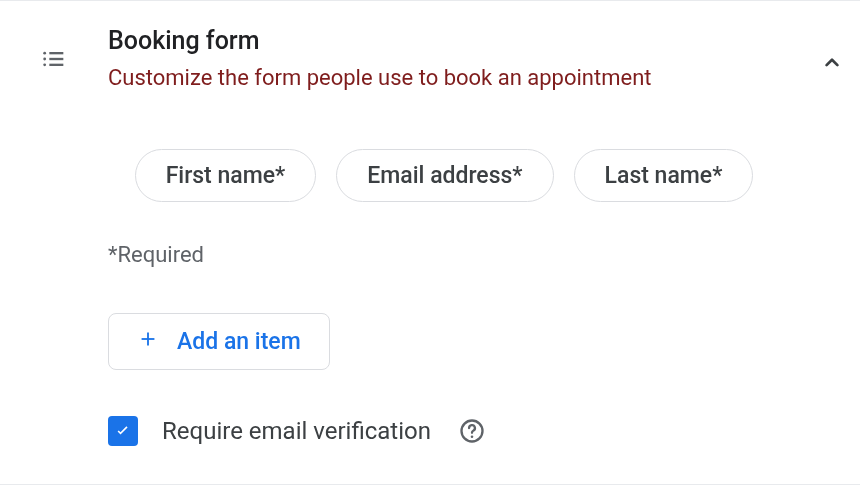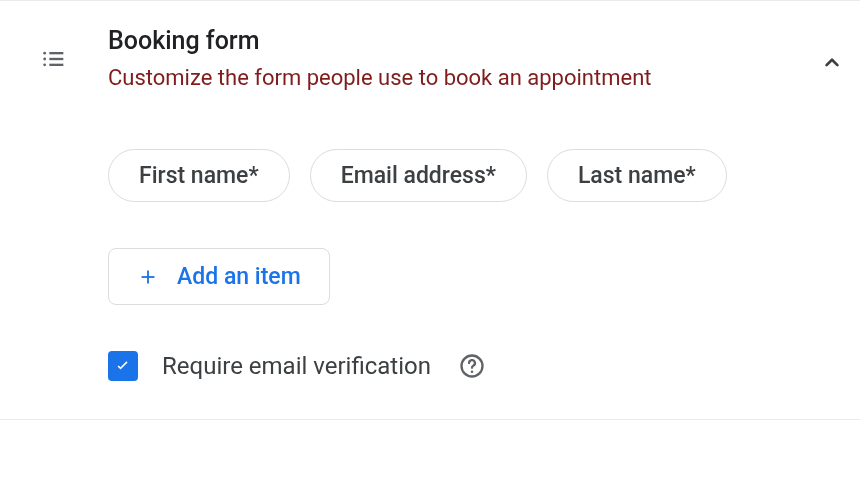--- a/index.html
+++ b/index.html
@@ -48,20 +48,21 @@
     font-weight: 400;
     color: #7f1d1d;
     margin-top: 6px;
     line-height: 30px;
   }
   .chips {
     display: flex;
     flex-wrap: wrap;
     gap: 20px;
     margin-top: 56px;
+    justify-content: center;
   }
   .chip {
     border: 1px solid #dadce0;
     border-radius: 32px;
     padding: 14px 30px;
     font-size: 23px;
     font-weight: 500;
     color: #3c4043;
     background: #fff;
     display: inline-flex;
@@ -70,21 +71,21 @@
   }
   .required-note {
     margin-top: 40px;
     font-size: 22px;
     font-weight: 400;
     color: #5f6368;
   }
   .add-item-btn {
     margin-top: 46px;
     display: inline-flex;
-    align-items: center;
+    align-items: flex-start;
     gap: 18px;
     border: 1px solid #dadce0;
     border-radius: 8px;
     padding: 14px 28px;
     font-size: 23px;
     font-weight: 500;
     color: #1a73e8;
     background: #fff;
     cursor: pointer;
   }
@@ -159,20 +160,21 @@
         <span>First name*</span>
       </div>
       <div class="chip">
         <span>Email address*</span>
       </div>
       <div class="chip">
         <span>Last name*</span>
       </div>
     </div>
 
+    <div class="required-note">*Required</div>
 
     <div class="add-item-btn">
       <span>
         <svg width="22" height="22" viewBox="0 0 24 24">
           <path d="M11 5h2v14h-2z" fill="#1a73e8"></path>
           <path d="M5 11h14v2H5z" fill="#1a73e8"></path>
         </svg>
       </span>
       <span>Add an item</span>
     </div>

